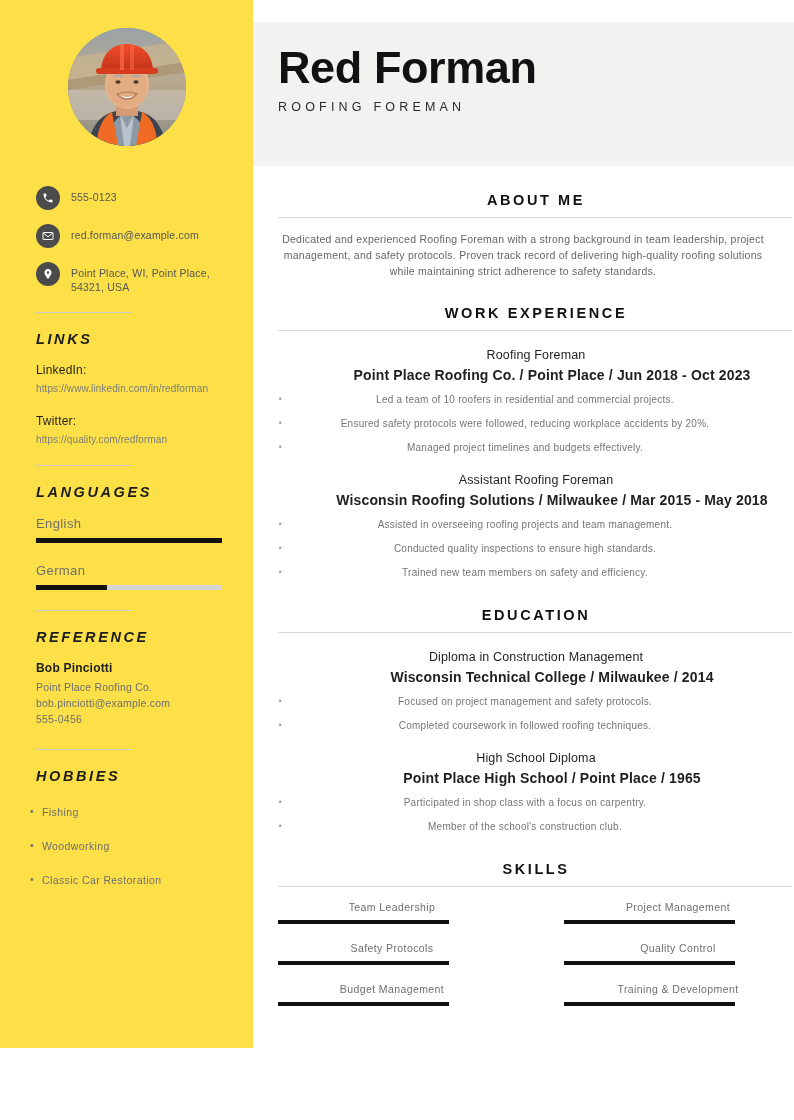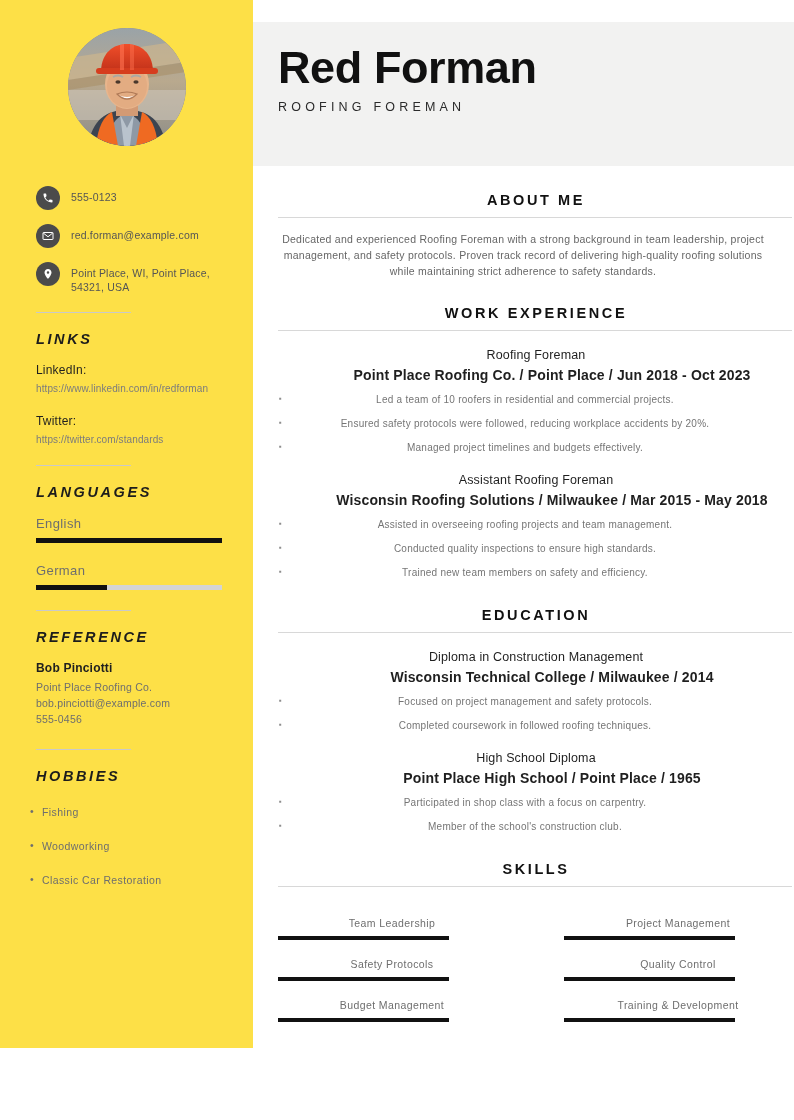--- a/index.html
+++ b/index.html
@@ -94,21 +94,21 @@
   .job-meta { font-size: 14px; font-weight: bold; color: #1f1f1f; letter-spacing: .15px; line-height: 21px; padding-left: 32px; }
   .blist { margin-top: 6px; }
   .bitem {
     font-size: 10px; color: #757575; line-height: 16px; letter-spacing: .25px;
     position: relative; padding-left: 14px; margin-bottom: 8px; width: 480px;
   }
   .bitem::before {
     content:"▪"; position: absolute; left: 1px; top: -1px; font-size: 8px; color: #8d8d8d;
   }
 
-  .skills-grid { margin-top: 30px; display: flex; flex-wrap: wrap; width: 514px; }
+  .skills-grid { margin-top: 14px; display: flex; flex-wrap: wrap; width: 514px; }
   .skill { width: 228px; margin-right: 0; margin-bottom: 18px; }
   .skill:nth-child(odd) { margin-right: 58px; }
   .skill-name { font-size: 10.5px; color: #6e6e6e; letter-spacing: .4px; margin-bottom: 7px; }
   .skill-track { width: 171px; height: 4px; background: #dcdcdc; }
   .skill-fill { height: 4px; background: #111; }
 </style>
 </head>
 <body>
 
 <div class="page">
@@ -195,21 +195,21 @@
 
     <div class="divider"></div>
 
     <div class="sec-title">LINKS</div>
     <div class="link-block">
       <div class="link-label">LinkedIn:</div>
       <div class="link-url">https://www.linkedin.com/in/redforman</div>
     </div>
     <div class="link-block">
       <div class="link-label">Twitter:</div>
-      <div class="link-url">https://twitter.com/standards</div>
+      <div class="link-url">https://quality.com/redforman</div>
     </div>
 
     <div class="divider"></div>
 
     <div class="sec-title">LANGUAGES</div>
     <div class="lang-block">
       <div class="lang-name">English</div>
       <div class="lang-track">
         <div class="lang-fill" style="width: 100%;"></div>
       </div>

